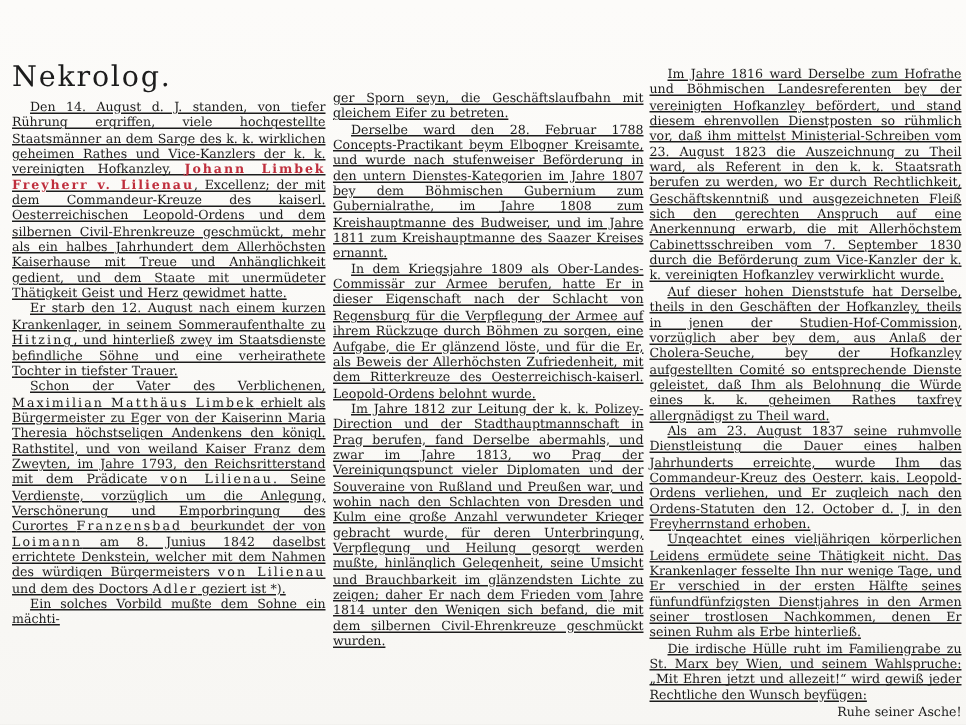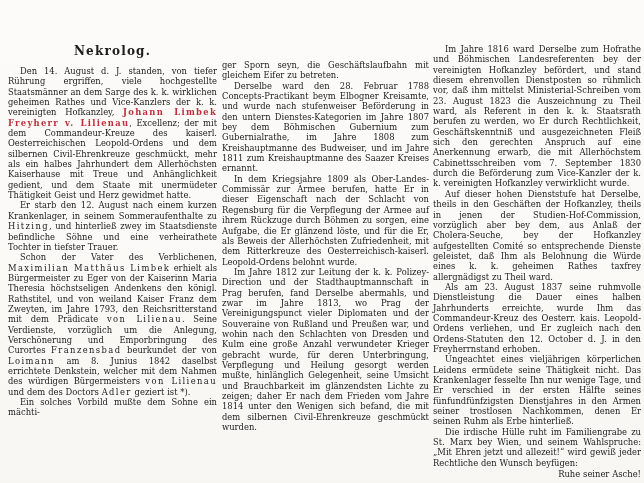--- a/index.html
+++ b/index.html
@@ -19,28 +19,28 @@
     line-height: 10.35px;
     text-align: justify;
     hyphens: auto;
     -webkit-hyphens: auto;
     word-spacing: 0.2px;
   }
   .col-1 { left: 8px;   top: 44px; width: 209px; }
   .col-2 { left: 222px; top: 60px; width: 207px; }
   .col-3 { left: 433px; top: 44px; width: 208px; }
   .heading {
-    text-align: center;
-    font-weight: bold;
-    font-size: 12px;
+    text-align: left;
+    font-weight: normal;
+    font-size: 19px;
     letter-spacing: 1.2px;
     margin: 0 0 7px 0;
     line-height: 15px;
   }
-  p.para { margin: 0; text-indent: 12px; }
+  p.para { margin: 0; text-indent: 12px; text-decoration: underline; }
   p.para.noindent { text-indent: 0; }
   .red-spaced { color: var(--red); letter-spacing: 1.3px; font-weight: bold; }
   .spaced { letter-spacing: 1.4px; }
   .centered {
     text-align: right;
     text-indent: 0;
     margin-top: 1px;
   }
 </style>
 </head>

